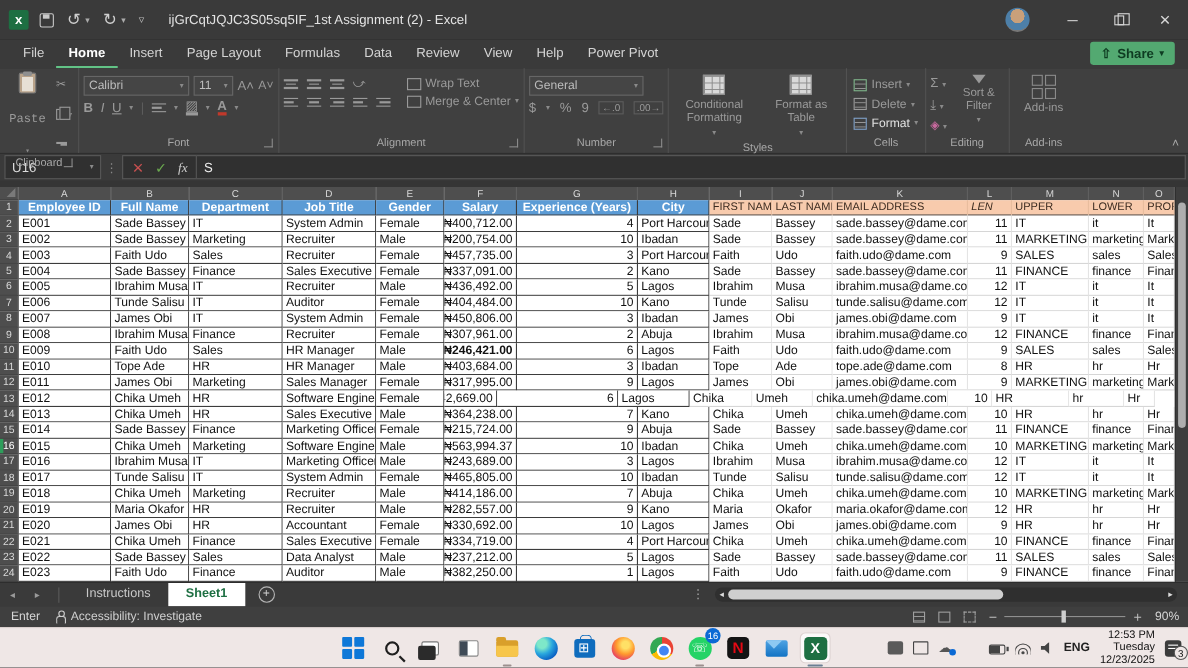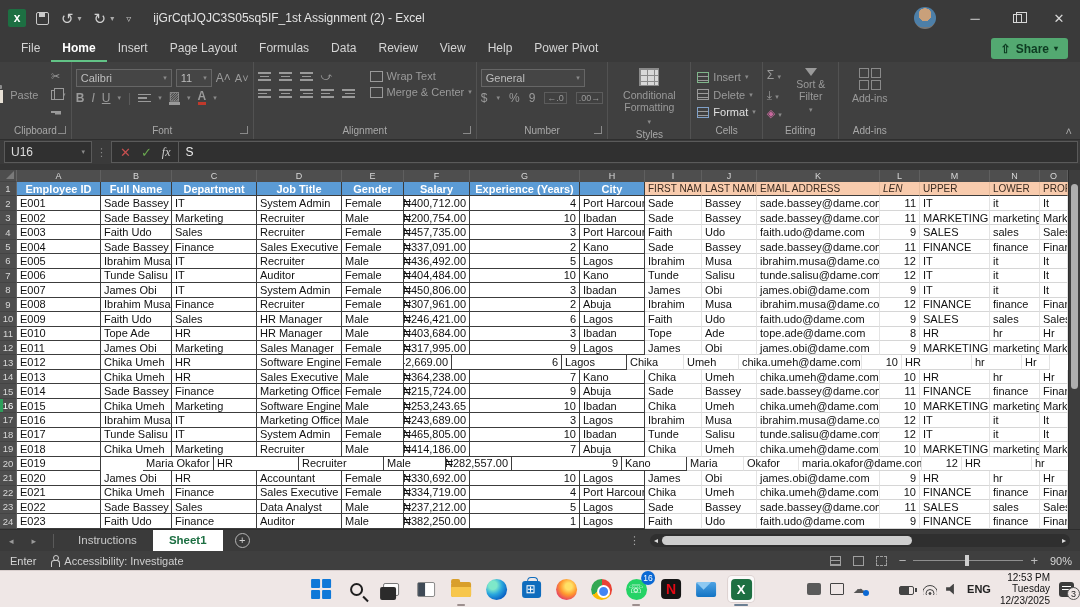--- a/index.html
+++ b/index.html
@@ -35,21 +35,21 @@
   .mtab.active { color:#fff; font-weight:bold; border-bottom:2.5px solid #62c386; }
   .share-btn { position:absolute; right:12px; top:2px; height:21px; background:#53a971; color:#0e3c22;
     font-size:12px; font-weight:bold; display:flex; align-items:center; gap:5px; padding:0 10px; border-radius:3px; }
 
   
   .ribbon { height:78px; background:#404040; display:flex; position:relative; border-bottom:1px solid #2e2e2e; }
   .rgroup { border-right:1px solid #525252; display:flex; flex-direction:column; padding:4px 4px 0 4px; }
   .ritems { flex:1; display:flex; gap:5px; }
   .rlabel { height:15px; font-size:10px; color:#a8a8a8; text-align:center; line-height:13px; position:relative; padding:0 10px; }
   .launcher { position:absolute; right:1px; top:2px; width:8px; height:8px; border:1px solid #8a8a8a; border-top:none; border-left:none; font-size:6px; color:#8a8a8a; line-height:6px; }
-  .bigbtn { width:42px; display:flex; flex-direction:row; align-items:center; justify-content:center; color:#9a9a9a; font-size:11px; gap:18px; }
+  .bigbtn { width:42px; display:flex; flex-direction:column; align-items:center; justify-content:center; color:#9a9a9a; font-size:11px; gap:18px;font-family:Liberation Mono, monospace; }
   .clip-ic { width:16px; height:19px; background:#b9a38a; border:1px solid #777; border-radius:2px; position:relative; }
   .clip-ic::before { content:""; position:absolute; top:-2px; left:3px; width:8px; height:4px; background:#8f8f8f; border-radius:1px; }
   .clip-ic::after { content:""; position:absolute; top:3px; left:2px; width:10px; height:13px; background:#e7e0d5; }
   .minis { display:flex; flex-direction:column; justify-content:space-between; padding:3px 0 4px; color:#9a9a9a; font-size:11px; }
   .mini { height:15px; display:flex; align-items:center; gap:3px; }
   .copy-ic { width:8px; height:10px; border:1px solid #9a9a9a; position:relative; }
   .copy-ic::before { content:""; position:absolute; top:-3px; left:2px; width:8px; height:10px; border:1px solid #9a9a9a; background:#404040; }
   .brush-ic { width:10px; height:4px; background:#9a9a9a; clip-path:polygon(0 0,100% 0,100% 100%,40% 100%,40% 60%,0 60%); }
   .combo { background:#454545; border:1px solid #666; color:#bdbdbd; font-size:11px; height:18px;
     display:flex; align-items:center; justify-content:space-between; padding:0 4px; }
@@ -397,20 +397,25 @@
       <div class="rlabel"><span>Number</span><span class="launcher"></span></div>
     </div>
 
     <div class="rgroup">
       <div class="ritems">
         <div class="stylebtn">
           <span class="sgrid"></span>
           <span>Conditional Formatting</span>
             <span class="ddc">▾</span>
         </div>
+        <div class="stylebtn">
+          <span class="sgrid"></span>
+          <span>Format as Table</span>
+            <span class="ddc">▾</span>
+        </div>
       </div>
       <div class="rlabel"><span>Styles</span></div>
     </div>
 
     <div class="rgroup">
       <div class="ritems">
         <div class="cellscol">
           <div class="cellrow">
               <span class="cell-ic green"></span>
               <span>Insert</span>
@@ -660,21 +665,21 @@
           <div class="cell lb" style="width: 50px;">finance</div>
           <div class="cell lb" style="width: 28px;">Finance</div>
         </div>
         <div class="grow">
           <div class="gutter">10</div>
           <div class="cell tb" style="width: 84px;">E009</div>
           <div class="cell tb" style="width: 71px;">Faith Udo</div>
           <div class="cell tb" style="width: 85px;">Sales</div>
           <div class="cell tb" style="width: 85px;">HR Manager</div>
           <div class="cell tb" style="width: 62px;">Male</div>
-          <div class="cell tb num" style="width: 66px;">₦246,421.00</div>
+          <div class="cell tb num" style="width: 66px; font-weight: bold;">₦246,421.00</div>
           <div class="cell tb num" style="width: 110px;">6</div>
           <div class="cell tb" style="width: 65px;">Lagos</div>
           <div class="cell lb" style="width: 57px;">Faith</div>
           <div class="cell lb" style="width: 55px;">Udo</div>
           <div class="cell lb" style="width: 123px;">faith.udo@dame.com</div>
           <div class="cell lb num" style="width: 40px;">9</div>
           <div class="cell lb" style="width: 70px;">SALES</div>
           <div class="cell lb" style="width: 50px;">sales</div>
           <div class="cell lb" style="width: 28px;">Sales</div>
         </div>
@@ -768,21 +773,21 @@
           <div class="cell lb" style="width: 50px;">finance</div>
           <div class="cell lb" style="width: 28px;">Finance</div>
         </div>
         <div class="grow">
           <div class="gutter active-row">16</div>
           <div class="cell tb" style="width: 84px;">E015</div>
           <div class="cell tb" style="width: 71px;">Chika Umeh</div>
           <div class="cell tb" style="width: 85px;">Marketing</div>
           <div class="cell tb" style="width: 85px;">Software Engineer</div>
           <div class="cell tb" style="width: 62px;">Male</div>
-          <div class="cell tb num" style="width: 66px;">₦253,243.65</div>
+          <div class="cell tb num" style="width: 66px;">₦563,994.37</div>
           <div class="cell tb num" style="width: 110px;">10</div>
           <div class="cell tb" style="width: 65px;">Ibadan</div>
           <div class="cell lb" style="width: 57px;">Chika</div>
           <div class="cell lb" style="width: 55px;">Umeh</div>
           <div class="cell lb" style="width: 123px;">chika.umeh@dame.com</div>
           <div class="cell lb num" style="width: 40px;">10</div>
           <div class="cell lb" style="width: 70px;">MARKETING</div>
           <div class="cell lb" style="width: 50px;">marketing</div>
           <div class="cell lb" style="width: 28px;">Marketing</div>
         </div>
@@ -836,21 +841,21 @@
           <div class="cell lb" style="width: 55px;">Umeh</div>
           <div class="cell lb" style="width: 123px;">chika.umeh@dame.com</div>
           <div class="cell lb num" style="width: 40px;">10</div>
           <div class="cell lb" style="width: 70px;">MARKETING</div>
           <div class="cell lb" style="width: 50px;">marketing</div>
           <div class="cell lb" style="width: 28px;">Marketing</div>
         </div>
         <div class="grow">
           <div class="gutter">20</div>
           <div class="cell tb" style="width: 84px;">E019</div>
-          <div class="cell tb" style="width: 71px; margin-left: 42px;">Maria Okafor</div>
+          <div class="cell tb" style="width: 71px;">Maria Okafor</div>
           <div class="cell tb" style="width: 85px;">HR</div>
           <div class="cell tb" style="width: 85px;">Recruiter</div>
           <div class="cell tb" style="width: 62px;">Male</div>
           <div class="cell tb num" style="width: 66px;">₦282,557.00</div>
           <div class="cell tb num" style="width: 110px;">9</div>
           <div class="cell tb" style="width: 65px;">Kano</div>
           <div class="cell lb" style="width: 57px;">Maria</div>
           <div class="cell lb" style="width: 55px;">Okafor</div>
           <div class="cell lb" style="width: 123px;">maria.okafor@dame.com</div>
           <div class="cell lb num" style="width: 40px;">12</div>

